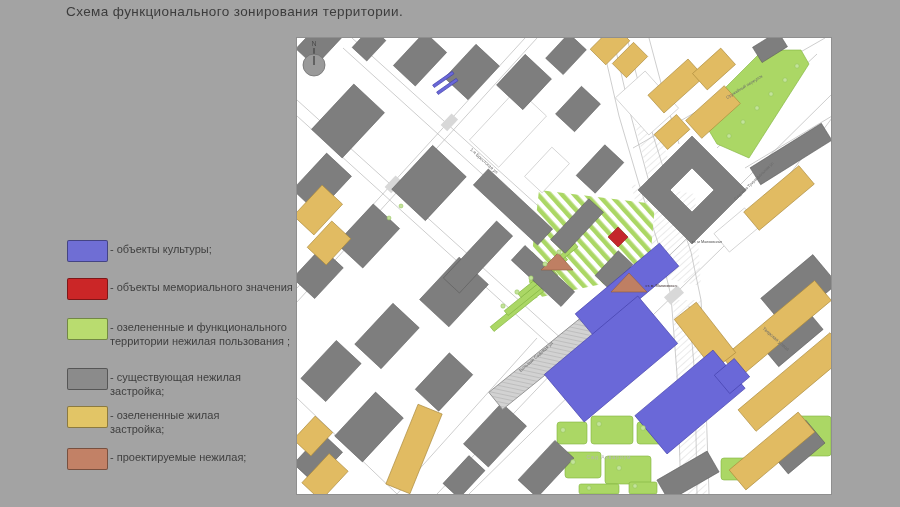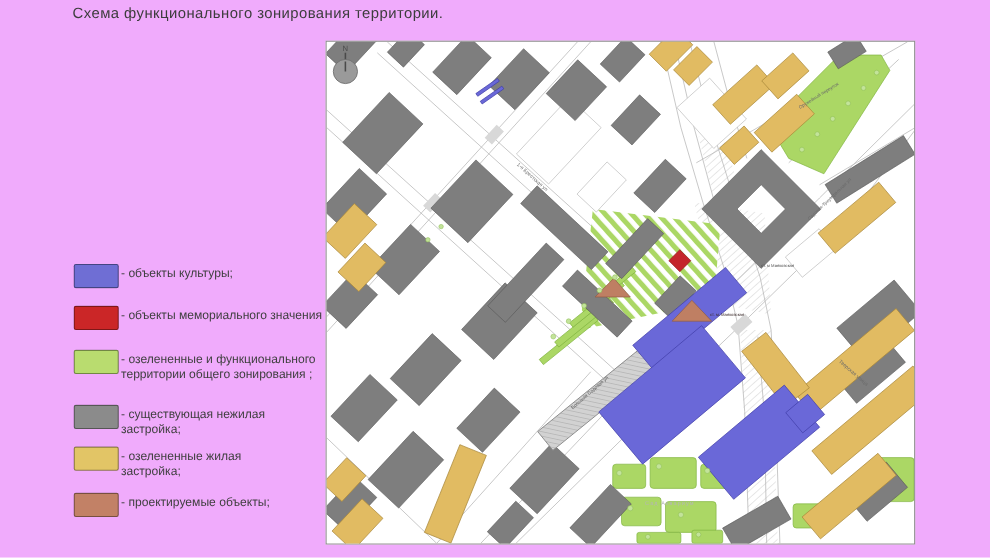--- a/index.html
+++ b/index.html
@@ -1,16 +1,16 @@
 <!DOCTYPE html>
 <html><head>
 <meta charset="utf-8">
 <style>
   html,body{margin:0;padding:0;background:#fff;}
-  .page{position:relative;width:900px;height:507px;background:#f0abfc;overflow:hidden;
+  .page{position:relative;width:900px;height:507px;background:#a3a3a3;overflow:hidden;
         font-family:"Liberation Sans",sans-serif;}
   .title{position:absolute;left:66px;top:4px;font-size:13.5px;color:#3c3c3c;letter-spacing:.4px;}
   .legend{position:absolute;left:0;top:0;width:296px;height:507px;}
   .legend-item{position:absolute;left:67px;display:flex;}
   .sw{width:41px;height:22px;border:1px solid rgba(0,0,0,.38);border-radius:2px;flex:none;box-sizing:border-box;}
   .lt{margin-left:2px;padding-top:3px;font-size:11px;line-height:13.5px;color:#3f3f3f;width:200px;}
   .lt span{display:block;}
   .lt span:empty{display:none;}
   .map-frame{position:absolute;left:296px;top:37px;width:534px;height:456px;
              border:1px solid #8f8f8f;background:#fff;box-sizing:content-box;}
@@ -33,41 +33,41 @@
     <div class="legend-item" style="top:278px">
       <div class="sw" style="background-color: rgb(203, 38, 39);"></div>
       <div class="lt">
         <span>- объекты  мемориального значения ;</span>
       </div>
     </div>
     <div class="legend-item" style="top:318px">
       <div class="sw" style="background-color: rgb(185, 220, 111);"></div>
       <div class="lt">
         <span>- озелененные и функционального</span>
-          <span>территории общего зонирования ;</span>
+          <span>территории нежилая пользования ;</span>
       </div>
     </div>
     <div class="legend-item" style="top:368px">
       <div class="sw" style="background-color: rgb(139, 139, 139);"></div>
       <div class="lt">
         <span>- существующая нежилая</span>
           <span>застройка;</span>
       </div>
     </div>
     <div class="legend-item" style="top:406px">
       <div class="sw" style="background-color: rgb(226, 197, 102);"></div>
       <div class="lt">
         <span>- озелененные жилая</span>
           <span>застройка;</span>
       </div>
     </div>
     <div class="legend-item" style="top:448px">
       <div class="sw" style="background-color: rgb(194, 129, 102);"></div>
       <div class="lt">
-        <span>- проектируемые объекты;</span>
+        <span>- проектируемые нежилая;</span>
       </div>
     </div>
   </div>
 
   <div class="map-frame">
   <svg width="534" height="456" viewBox="0 0 534 456">
     <defs>
       <pattern id="greenStripes" width="9" height="9" patternUnits="userSpaceOnUse" patternTransform="rotate(-42)">
         <rect width="9" height="9" fill="#ffffff"></rect>
         <rect width="4.6" height="9" fill="#abd765"></rect>

